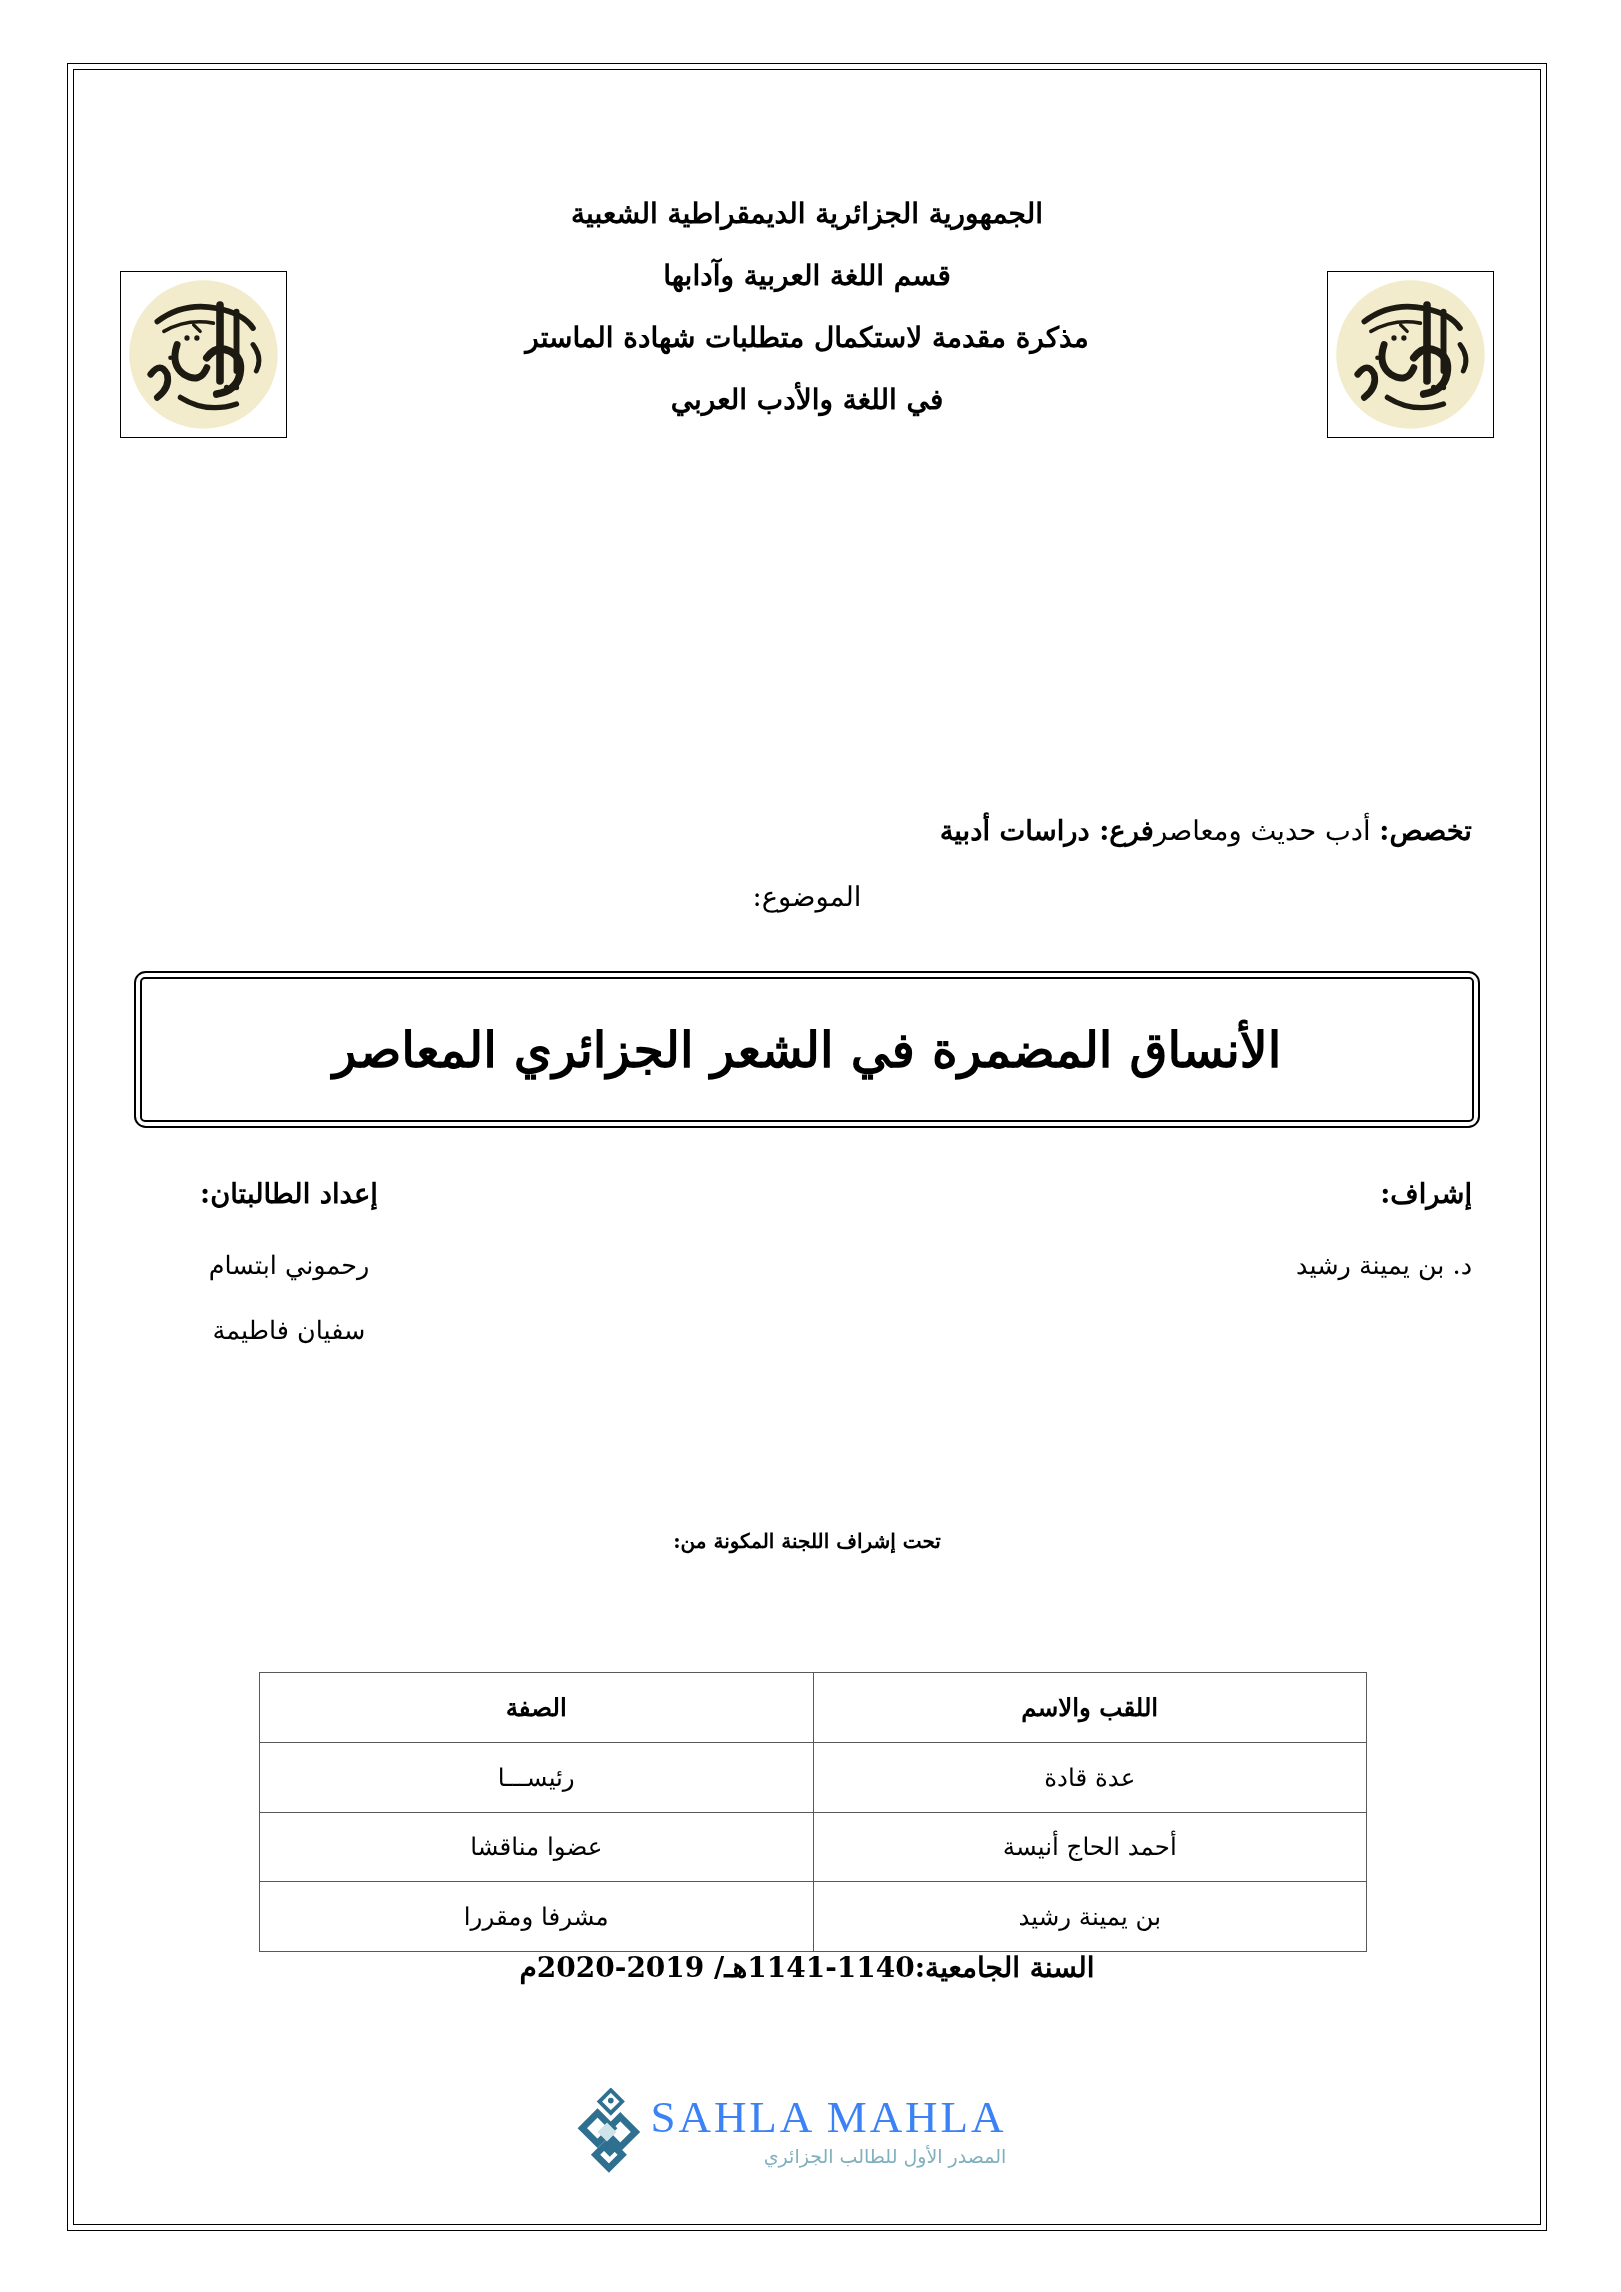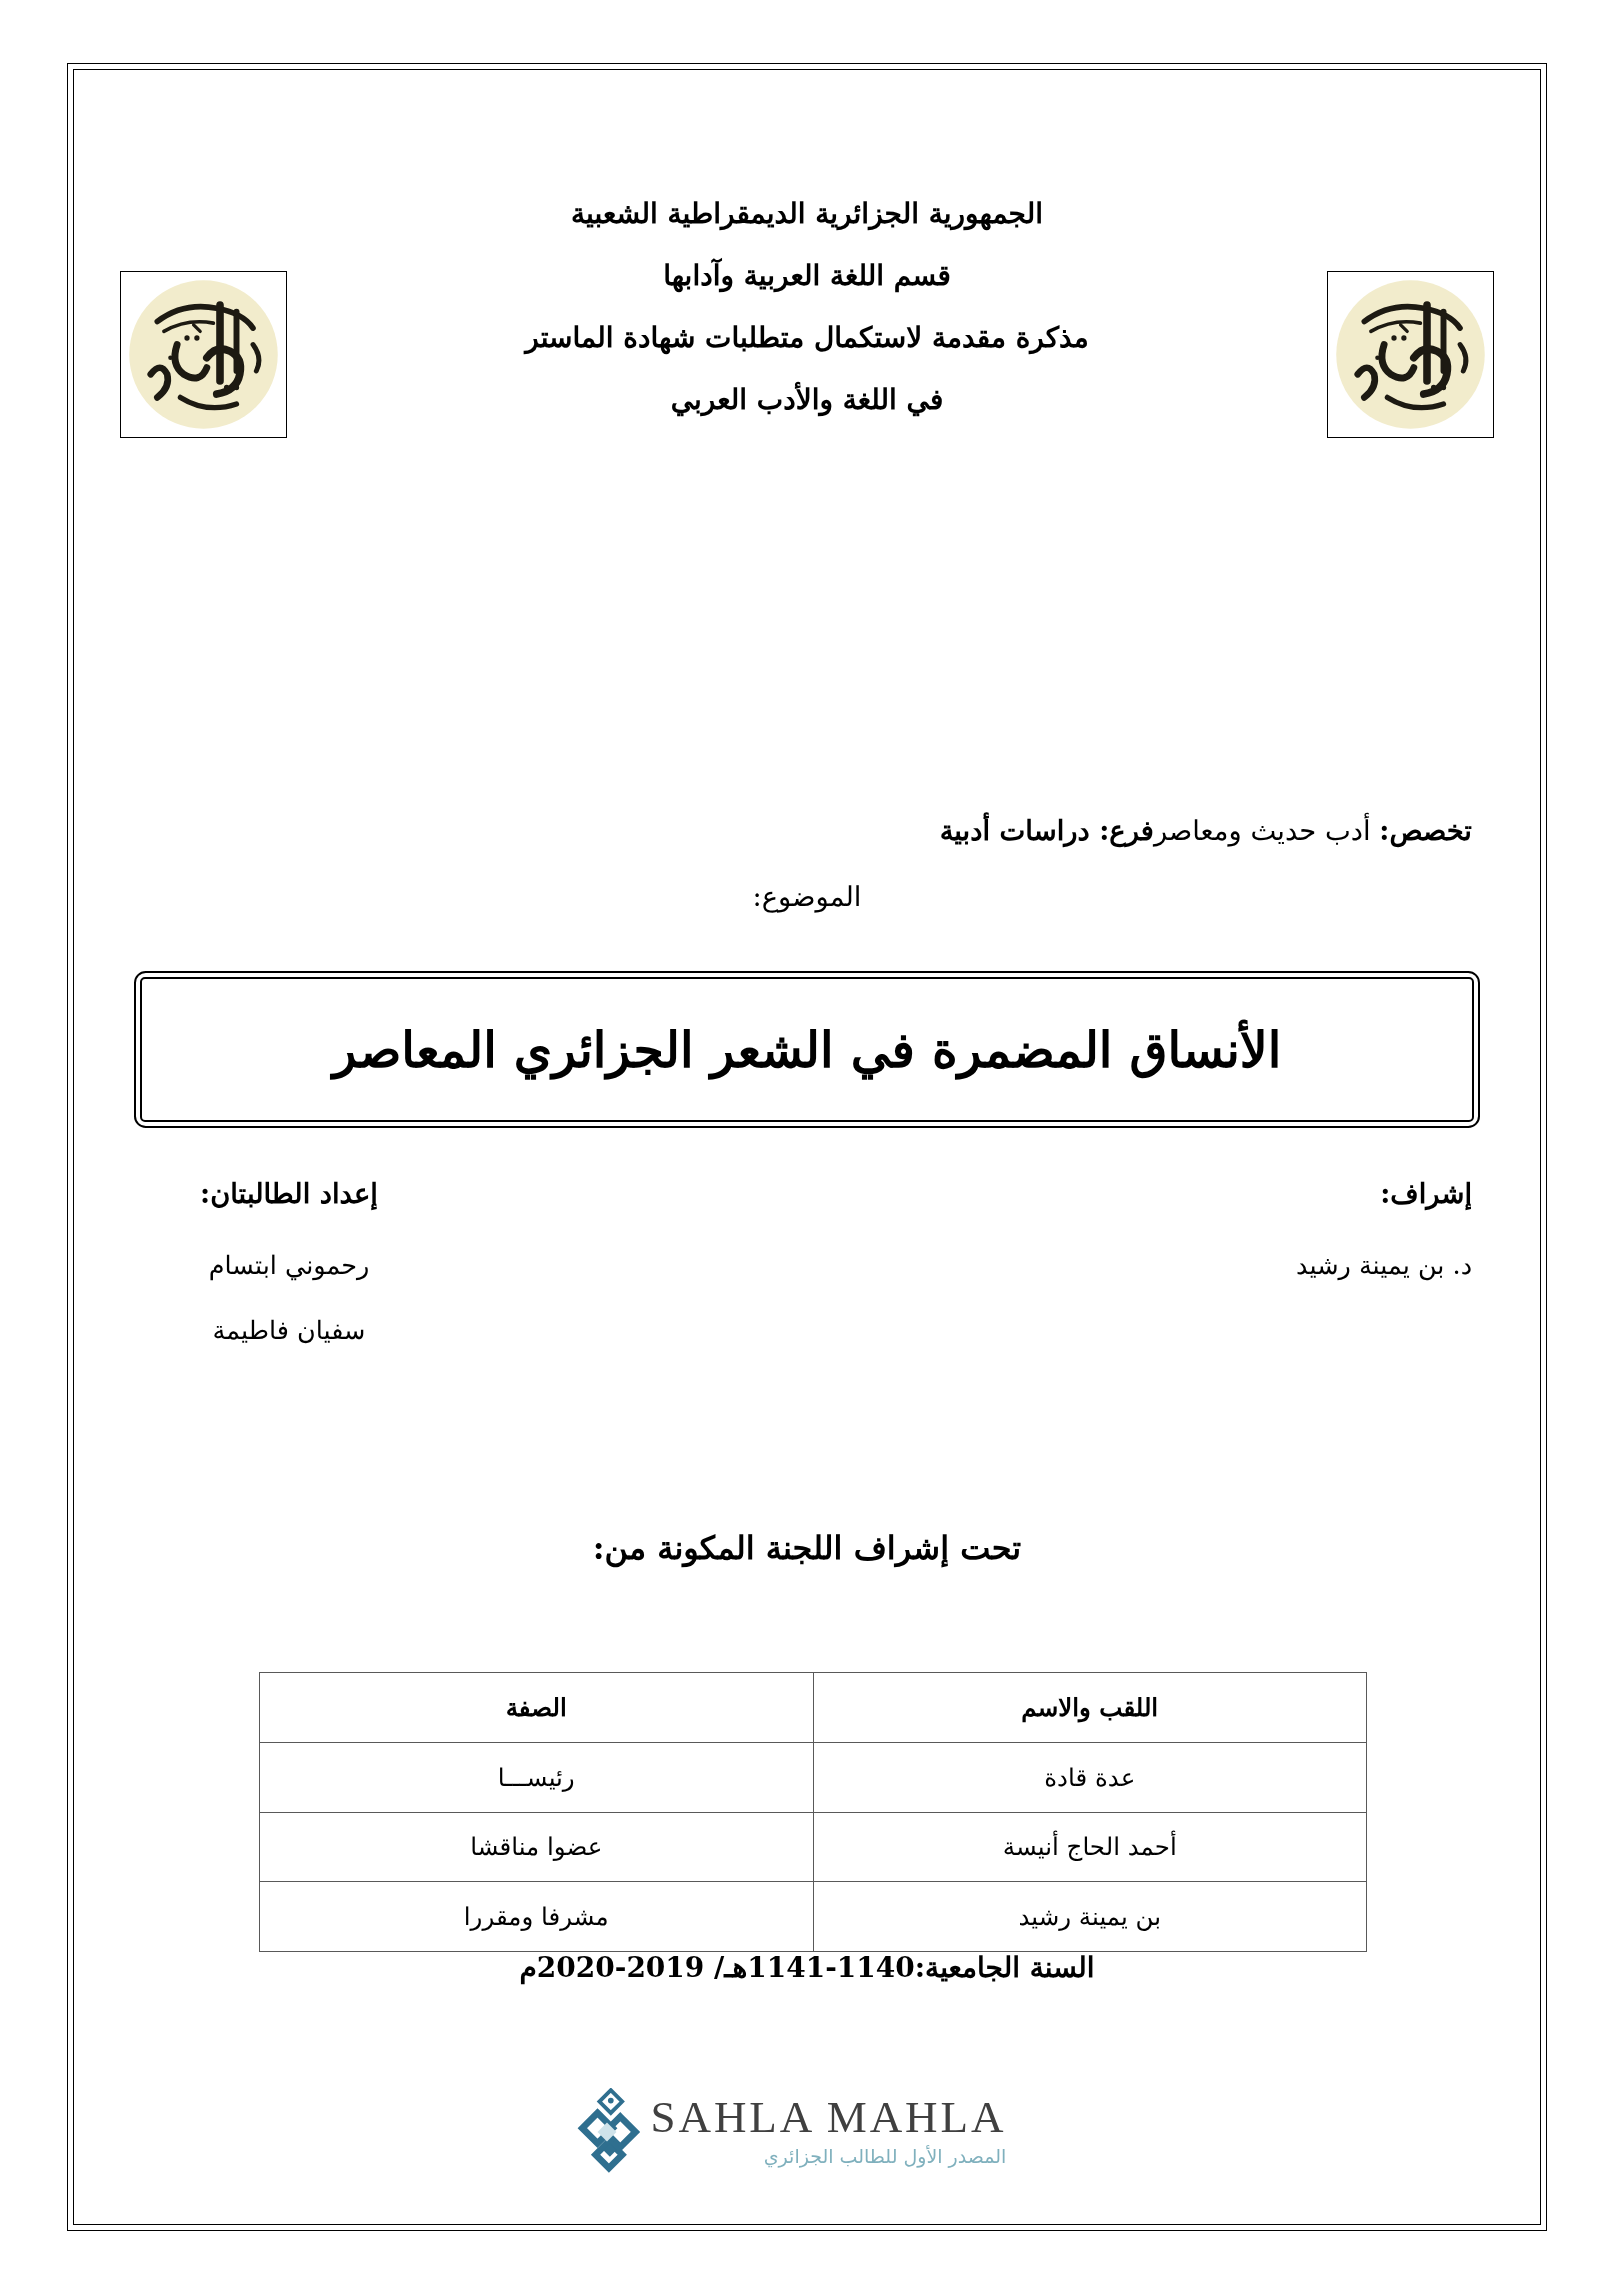--- a/index.html
+++ b/index.html
@@ -174,21 +174,21 @@
 
   
   .committee-heading {
     position: absolute;
     left: 0;
     right: 0;
     top: 1460px;
     text-align: center;
     font-family: "DejaVu Serif", "Liberation Serif", serif;
     font-weight: bold;
-    font-size: 32px;
+    font-size: 20px;
   }
 
   .committee-table {
     position: absolute;
     left: 186px;
     top: 1603px;
     width: 1108px;
     border-collapse: collapse;
     table-layout: fixed;
   }
@@ -230,21 +230,21 @@
     align-items: center;
     justify-content: center;
     gap: 5.9px;
     padding-right: 39px;
   }
   .wm-text { text-align: left; direction: ltr; }
   .wm-title {
     font-family: "Liberation Serif", "DejaVu Serif", serif;
     font-size: 45px;
     letter-spacing: 2.9px;
-    color: #404040;
+    color: #3b82f6;
     line-height: 1;
   }
   .wm-sub {
     font-family: "DejaVu Sans", "Liberation Sans", sans-serif;
     font-size: 19px;
     color: #7fb0bd;
     direction: rtl;
     text-align: right;
     margin-top: 5.9px;
   }

